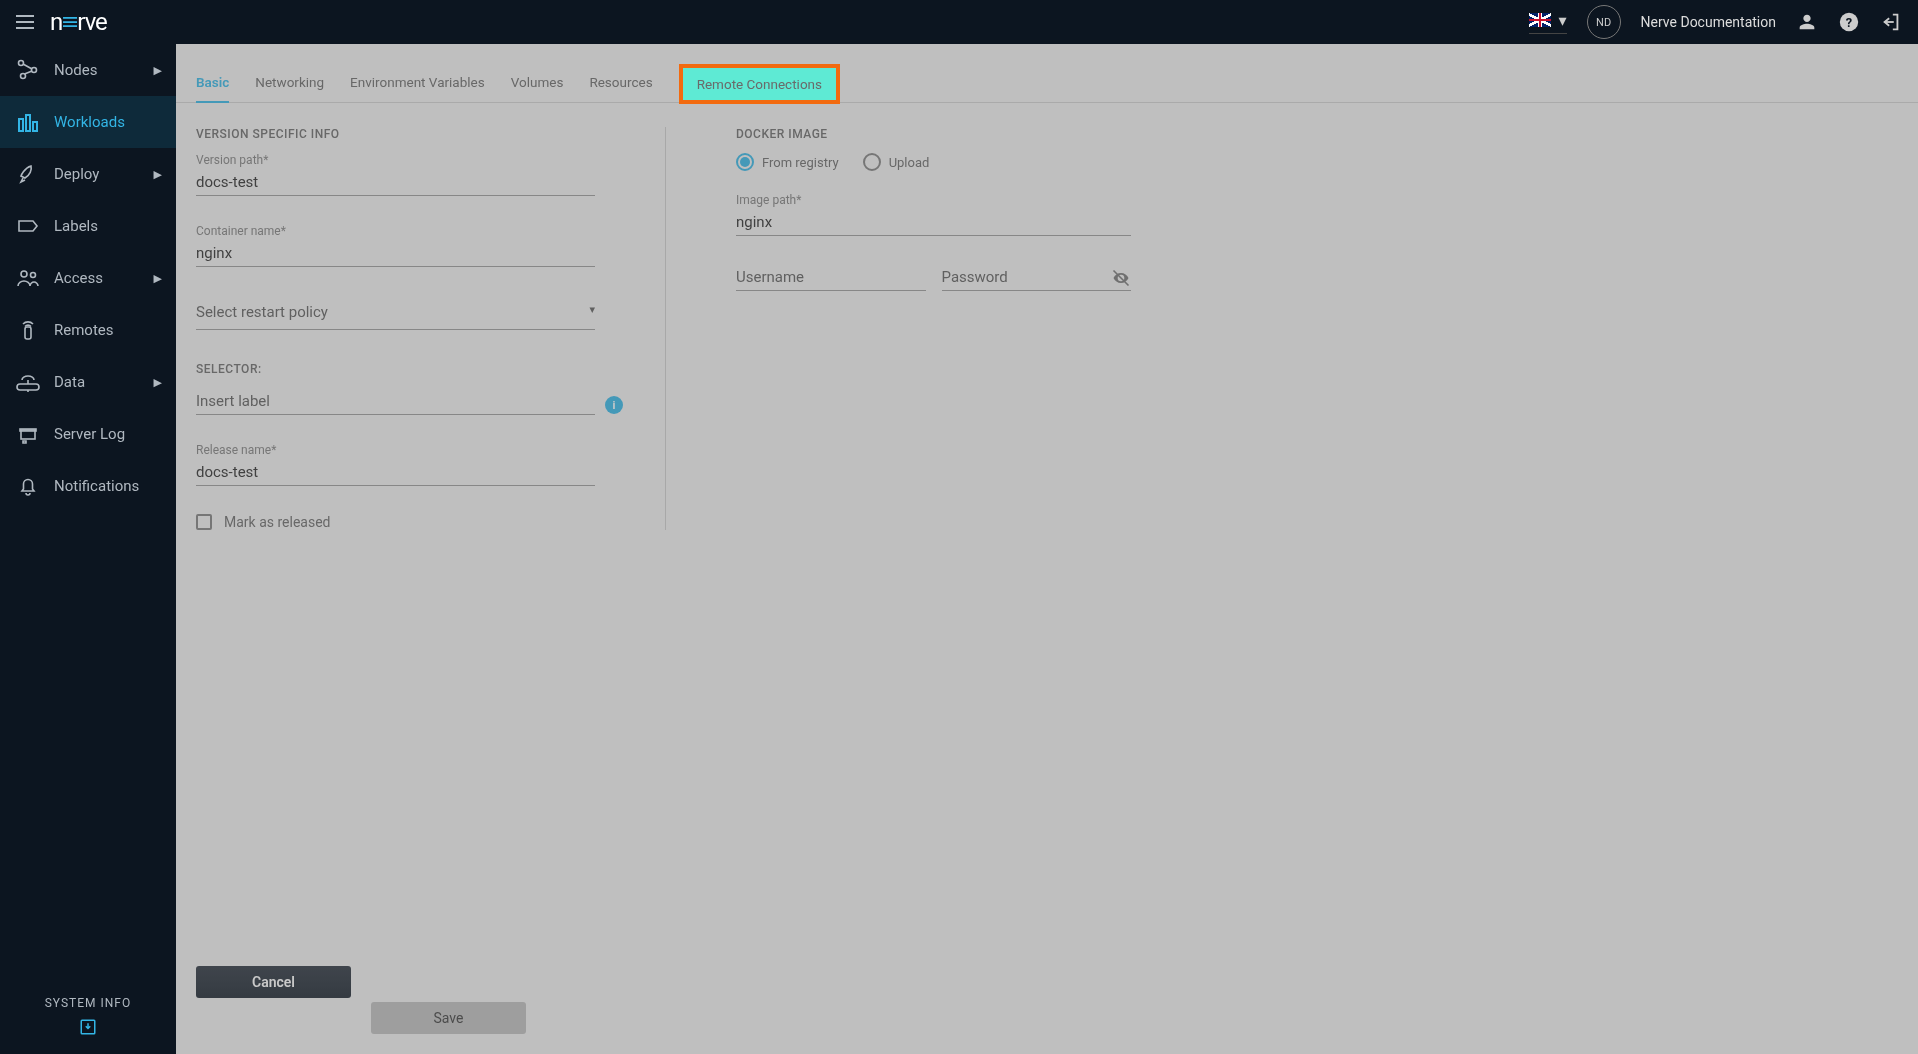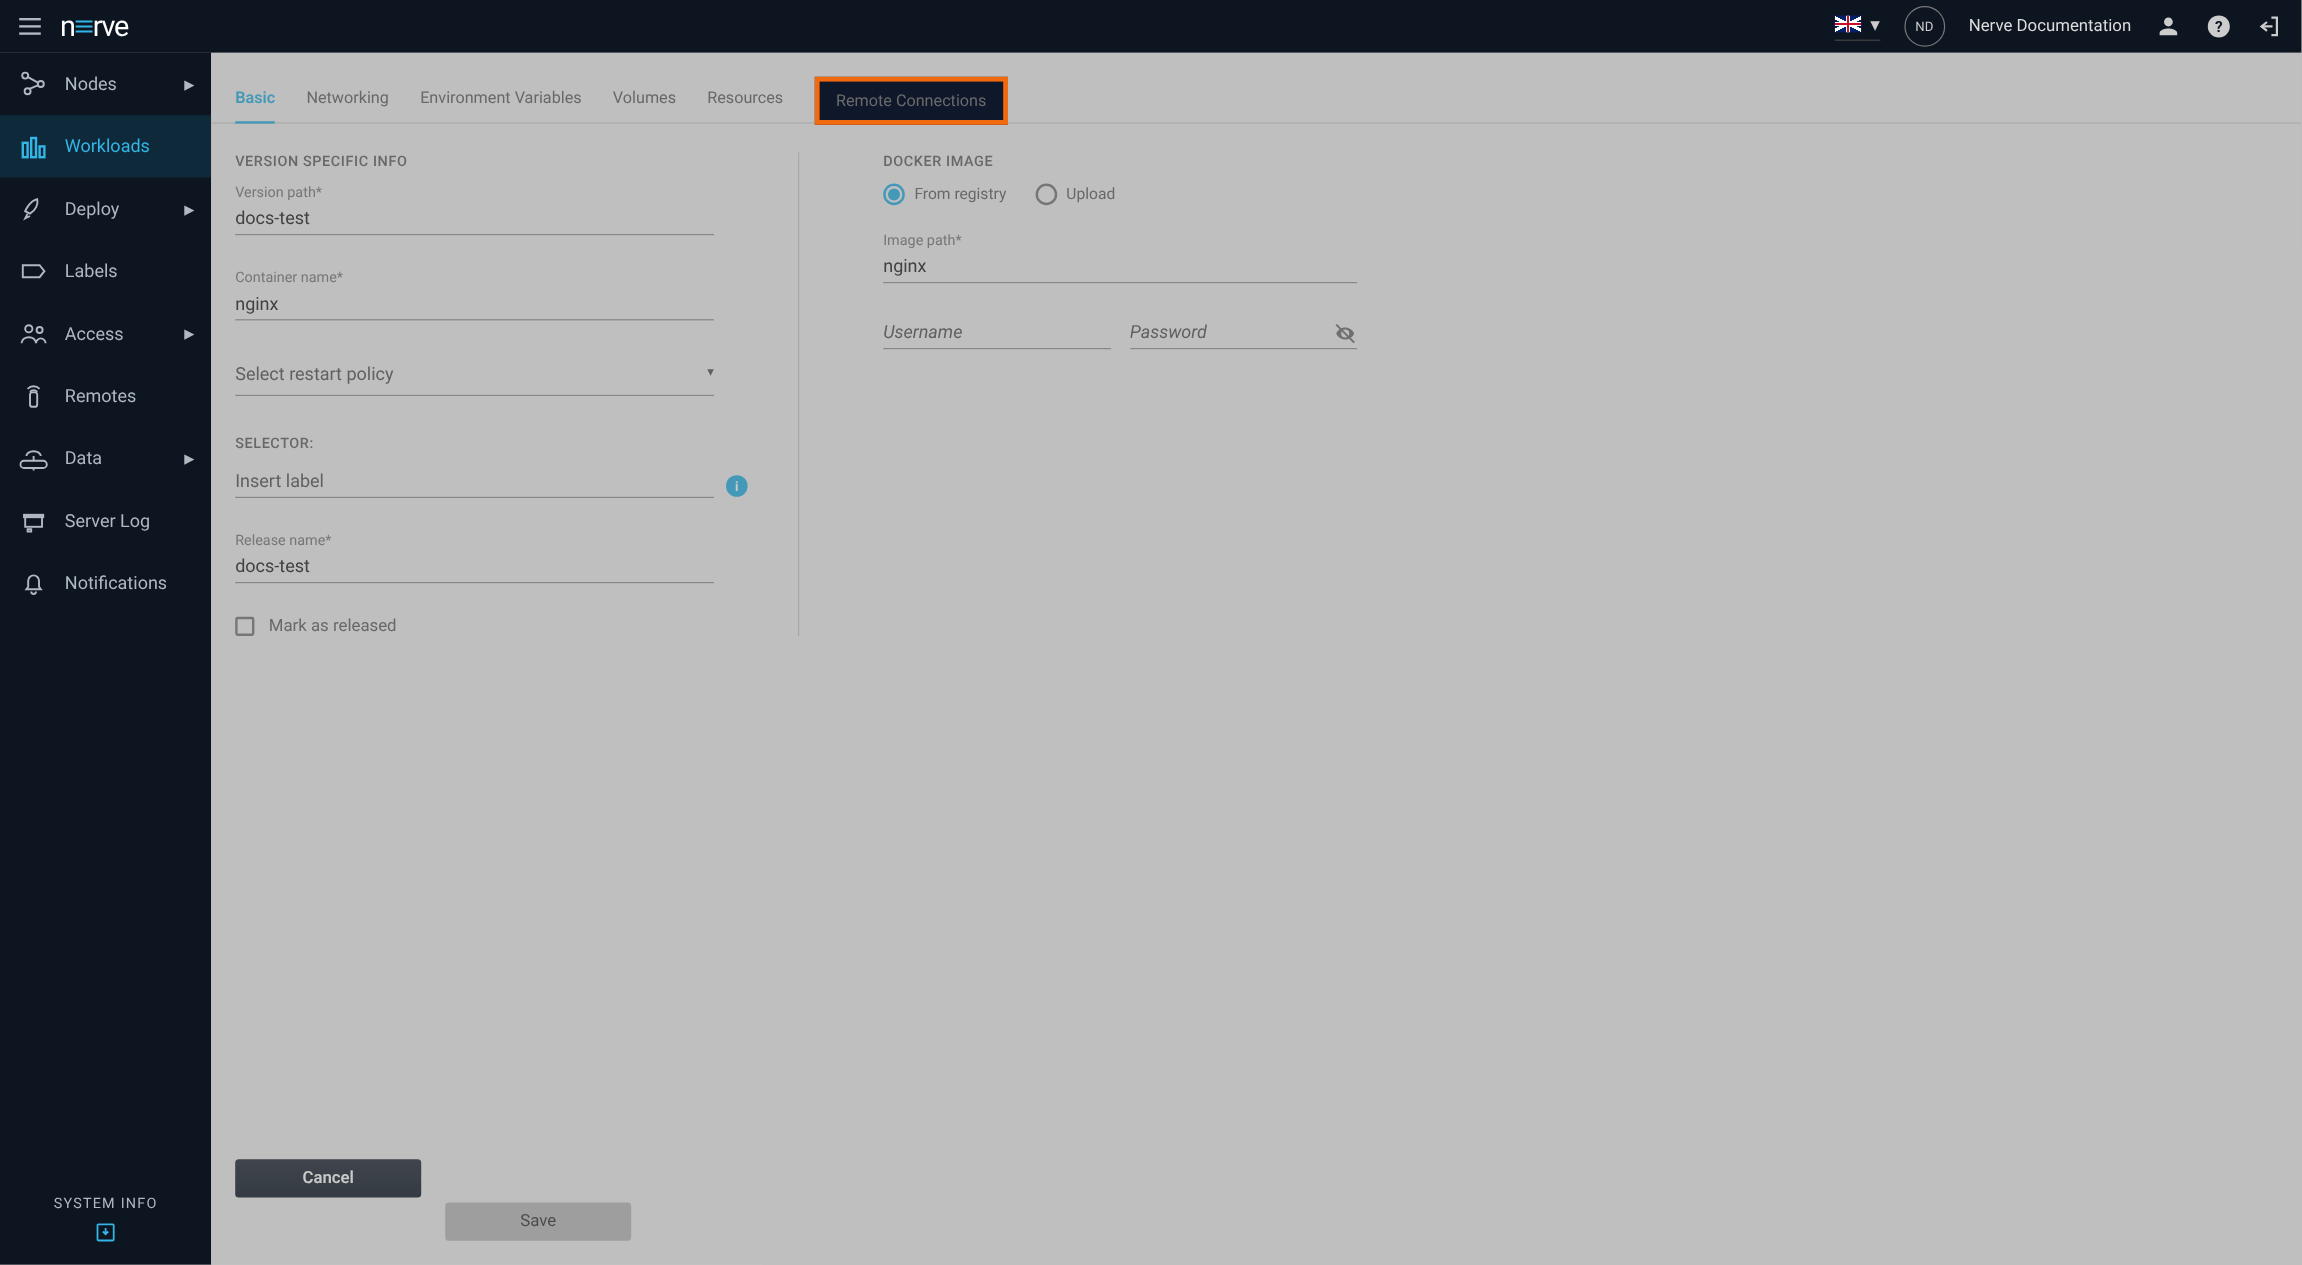--- a/index.html
+++ b/index.html
@@ -222,21 +222,21 @@
     .tab.active::after {
       content: '';
       position: absolute;
       left: 0;
       right: 0;
       bottom: -1px;
       height: 2px;
       background: #33b5e5;
     }
     .tab.highlighted-wrapper {
-      background: #0f172a;
+      background: #5eead4;
       border: 4px solid #f26a0f;
       padding: 8px 14px;
       margin-bottom: -2px;
       margin-top: -2px;
       position: relative;
       z-index: 60;
     }
     
     
     .form-area {
@@ -368,21 +368,20 @@
       border-radius: 50%;
       background: #33b5e5;
     }
     .cred-row {
       display: flex;
       gap: 16px;
       margin-top: 20px;
     }
     .cred-row .field-placeholder {
       font-size: 15px;
-      font-style: italic;
     }
     .eye-icon {
       position: absolute;
       right: 0;
       top: 4px;
       color: #777;
     }
     
     
     .actions {

